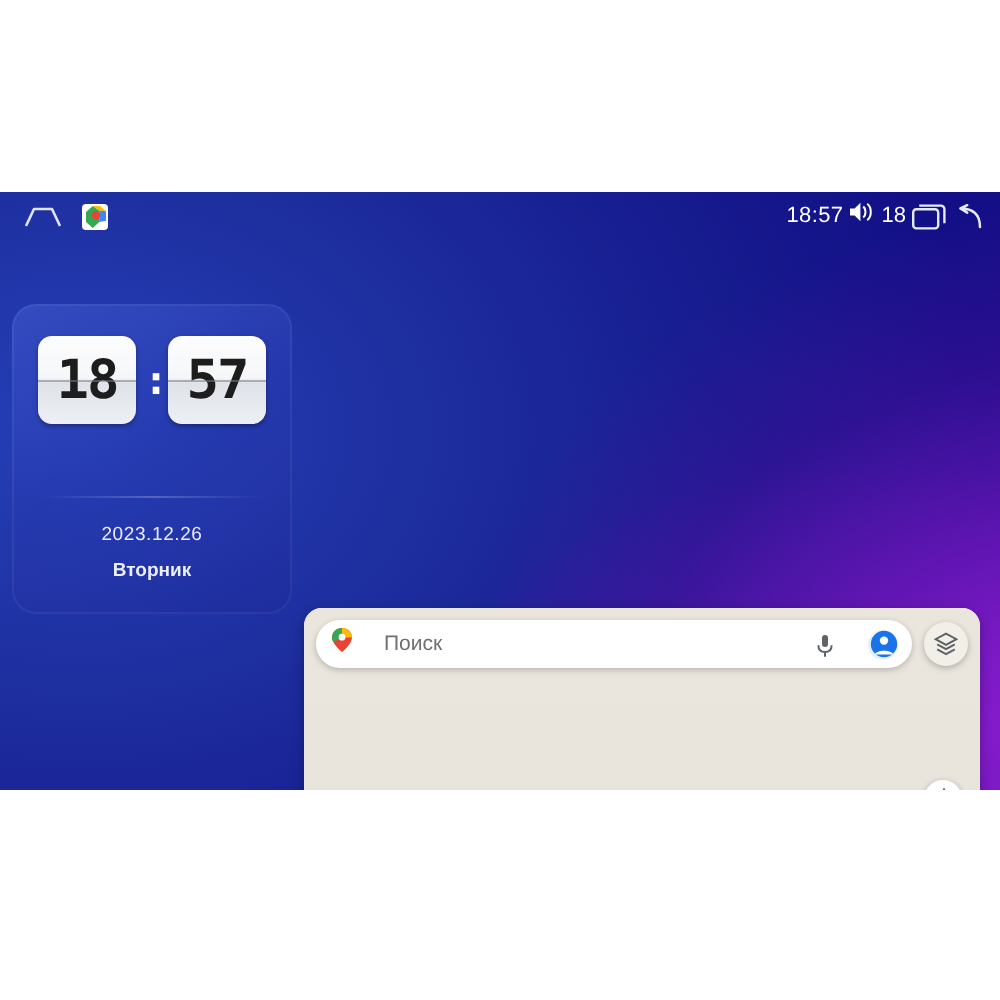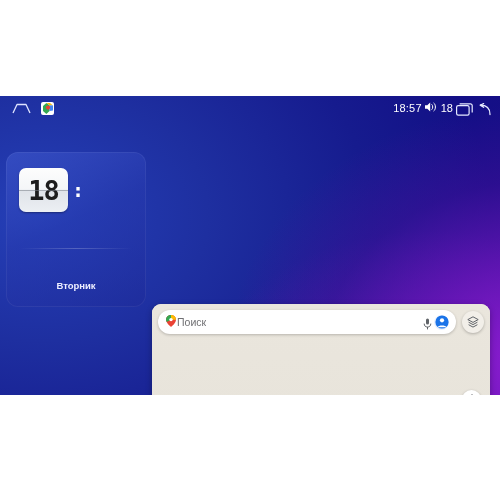--- a/index.html
+++ b/index.html
@@ -96,21 +96,21 @@
     position:absolute; inset:0;
     background:
       linear-gradient(180deg,#eae6dd 0%,#e7e3da 100%);
   }
   .searchrow{
     position:absolute; left:6px; top:6px; right:6px; height:24px;
     display:flex; align-items:center; gap:6px; z-index:4;
   }
   .searchbox{
     flex:1; height:24px; background:#fff; border-radius:13px;
-    display:flex; align-items:center; padding:0 7px 0 8px; gap:1px;
+    display:flex; align-items:center; padding:0 7px 0 8px; gap:16px;
     box-shadow:0 1px 3px rgba(0,0,0,.22);
   }
   .search-ph{ flex:1; color:#6f6f72; font-size:10.5px; }
   .ico-mic{ width:10px; height:13px; }
   .ico-avatar{ width:15px; height:15px; border-radius:50%;
     background:#e8f0fe; display:flex; align-items:center; justify-content:center; }
   .ico-layersbtn{
     width:22px; height:22px; border-radius:50%; background:#f2efe9;
     box-shadow:0 1px 3px rgba(0,0,0,.25);
     display:flex; align-items:center; justify-content:center; flex:0 0 auto;
@@ -164,22 +164,24 @@
           <path d="M16 11.5 C16 5 12.5 2.2 6.2 2.2 M6.2 2.2 L9.6 0.6 M6.2 2.2 L9.6 4.3" fill="none" stroke="#e6eaff" stroke-width="1.25" stroke-linecap="round" stroke-linejoin="round"></path>
         </svg>
       </div>
     </div>
   </div>
 
   <div class="clock-card">
     <div class="flip">
       <div class="flip-tile">18</div>
       <div class="flip-colon">:</div>
+      <div class="flip-tile">57</div>
     </div>
     <div class="clk-div"></div>
+    <div class="clk-date">2023.12.26</div>
     <div class="clk-day">Вторник</div>
   </div>
 
   <div class="maps-card">
     <div class="map-canvas"></div>
 
     <div class="searchrow">
       <div class="searchbox">
         <span>
           <svg width="10" height="12" viewBox="0 0 10 12">

